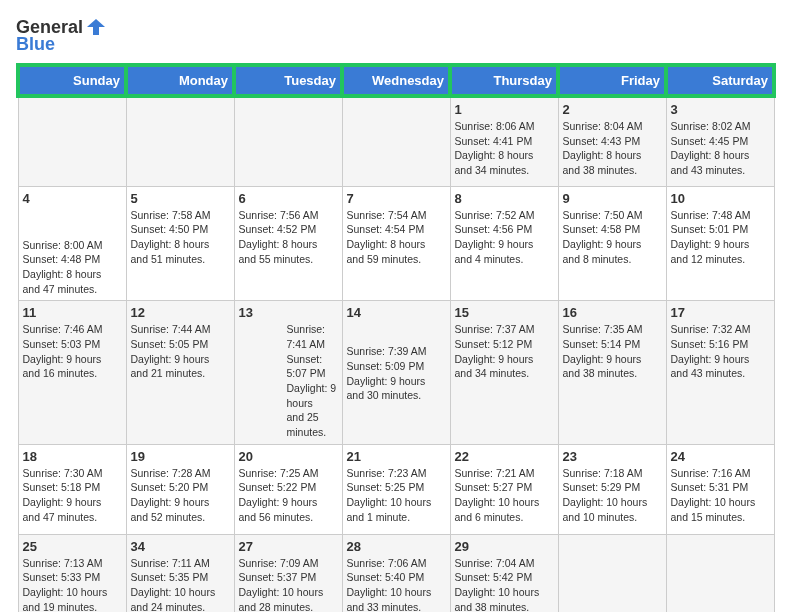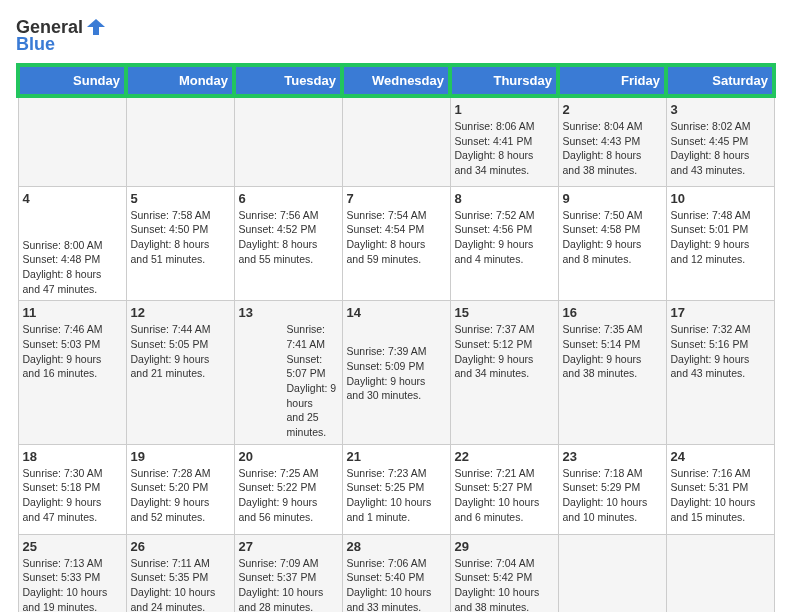--- a/index.html
+++ b/index.html
@@ -291,21 +291,21 @@
       </tr>
       <tr>
         <td>
           <div class="day-number">25</div>
           <div class="day-info" style="white-space: pre-line;">Sunrise: 7:13 AM
 Sunset: 5:33 PM
 Daylight: 10 hours
 and 19 minutes.</div>
         </td>
         <td>
-          <div class="day-number">26</div>
+          <div class="day-number">34</div>
           <div class="day-info" style="white-space: pre-line;">Sunrise: 7:11 AM
 Sunset: 5:35 PM
 Daylight: 10 hours
 and 24 minutes.</div>
         </td>
         <td>
           <div class="day-number">27</div>
           <div class="day-info" style="white-space: pre-line;">Sunrise: 7:09 AM
 Sunset: 5:37 PM
 Daylight: 10 hours

